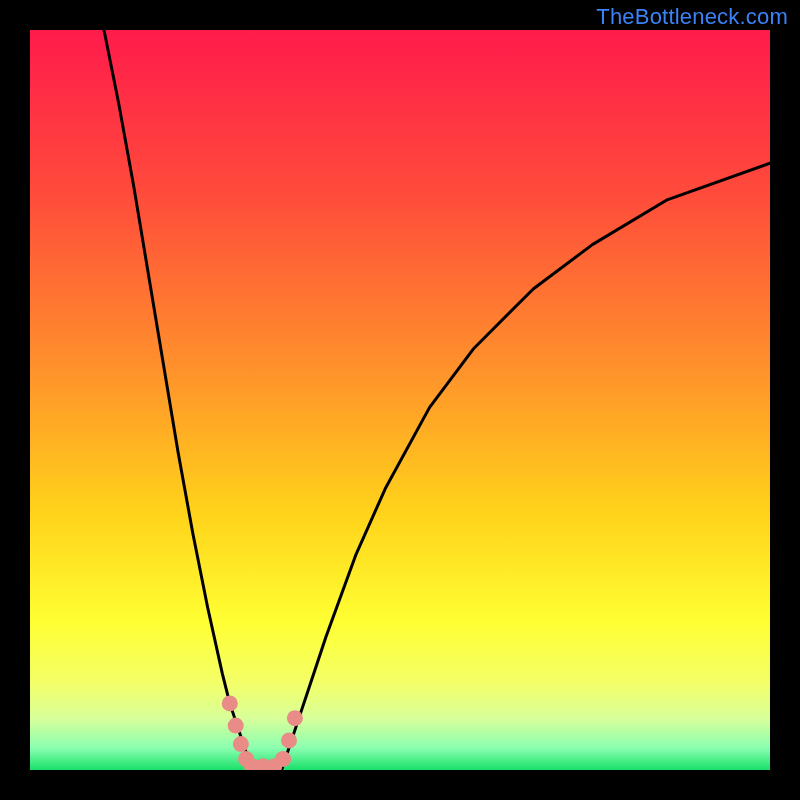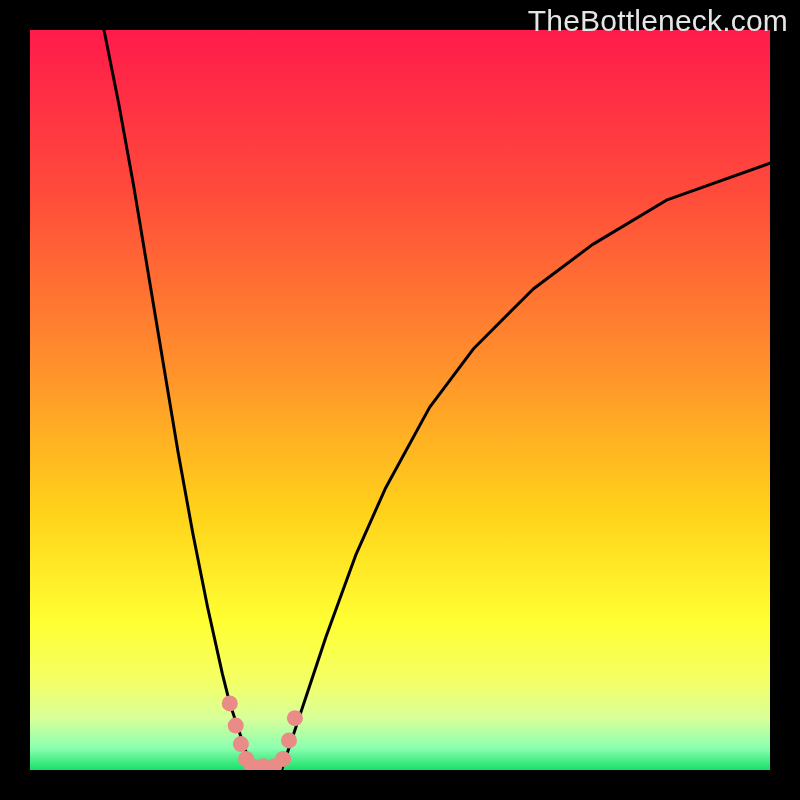--- a/index.html
+++ b/index.html
@@ -31,22 +31,22 @@
     position: absolute;
     left: 0;
     top: 0;
     width: 100%;
     height: 100%;
   }
   .watermark {
     position: absolute;
     top: 4px;
     right: 12px;
-    color: #e5e5e5;
-    font-size: 30px;
+    color: #3b82f6;
+    font-size: 22px;
     letter-spacing: 0.2px;
     user-select: none;
   }
   svg.curves {
     position: absolute;
     left: 0;
     top: 0;
     width: 100%;
     height: 100%;
   }

